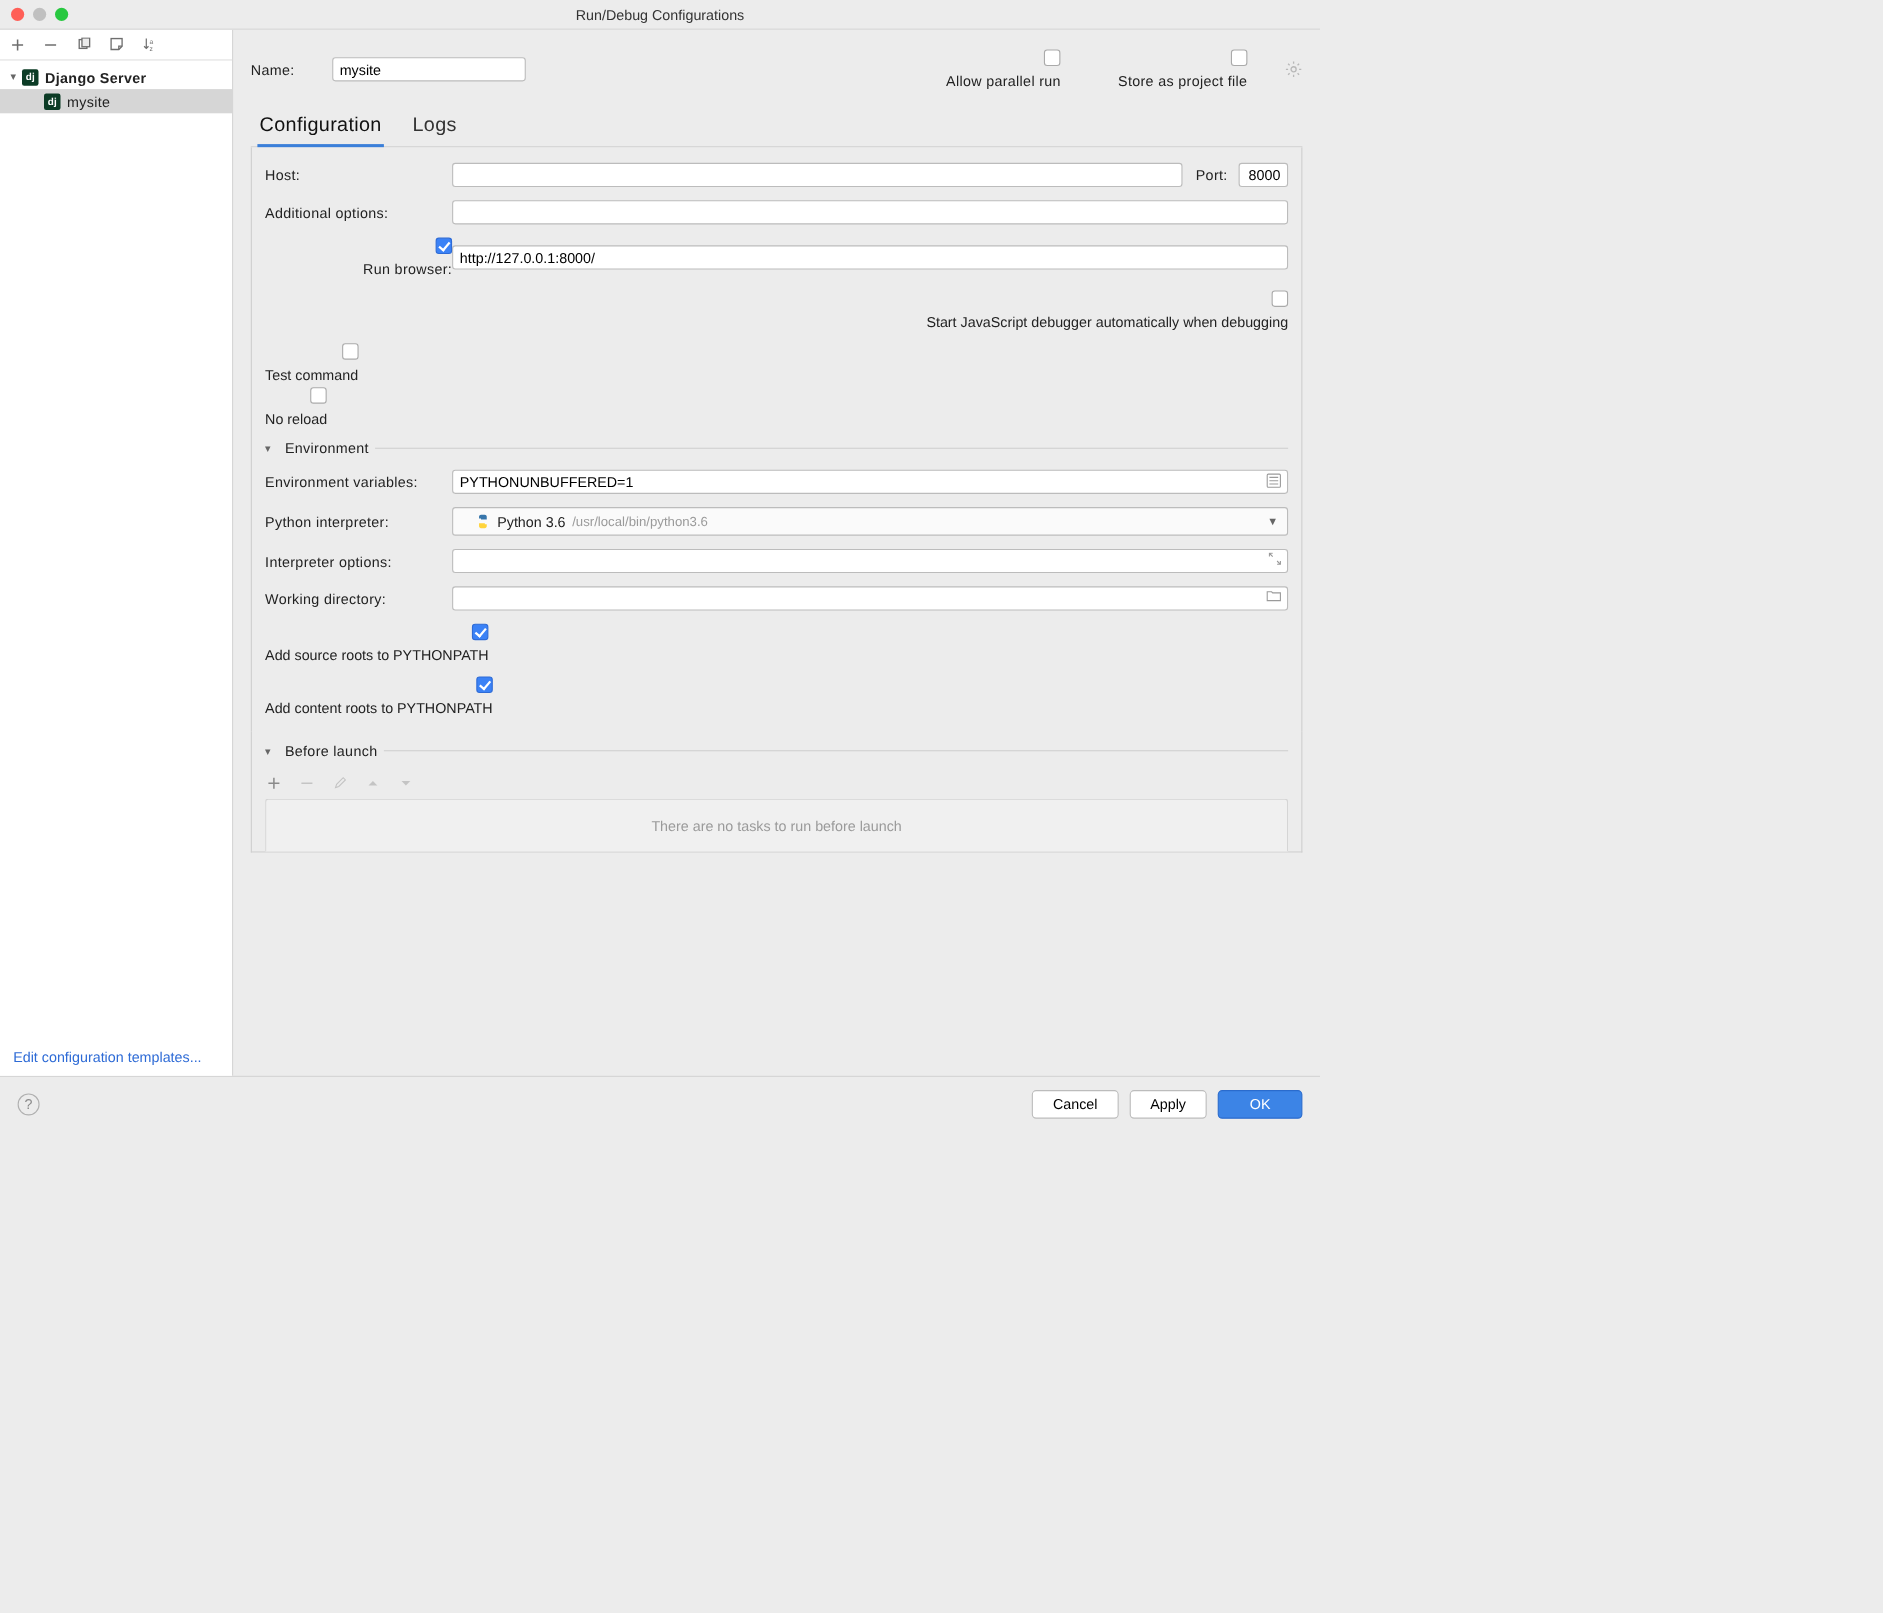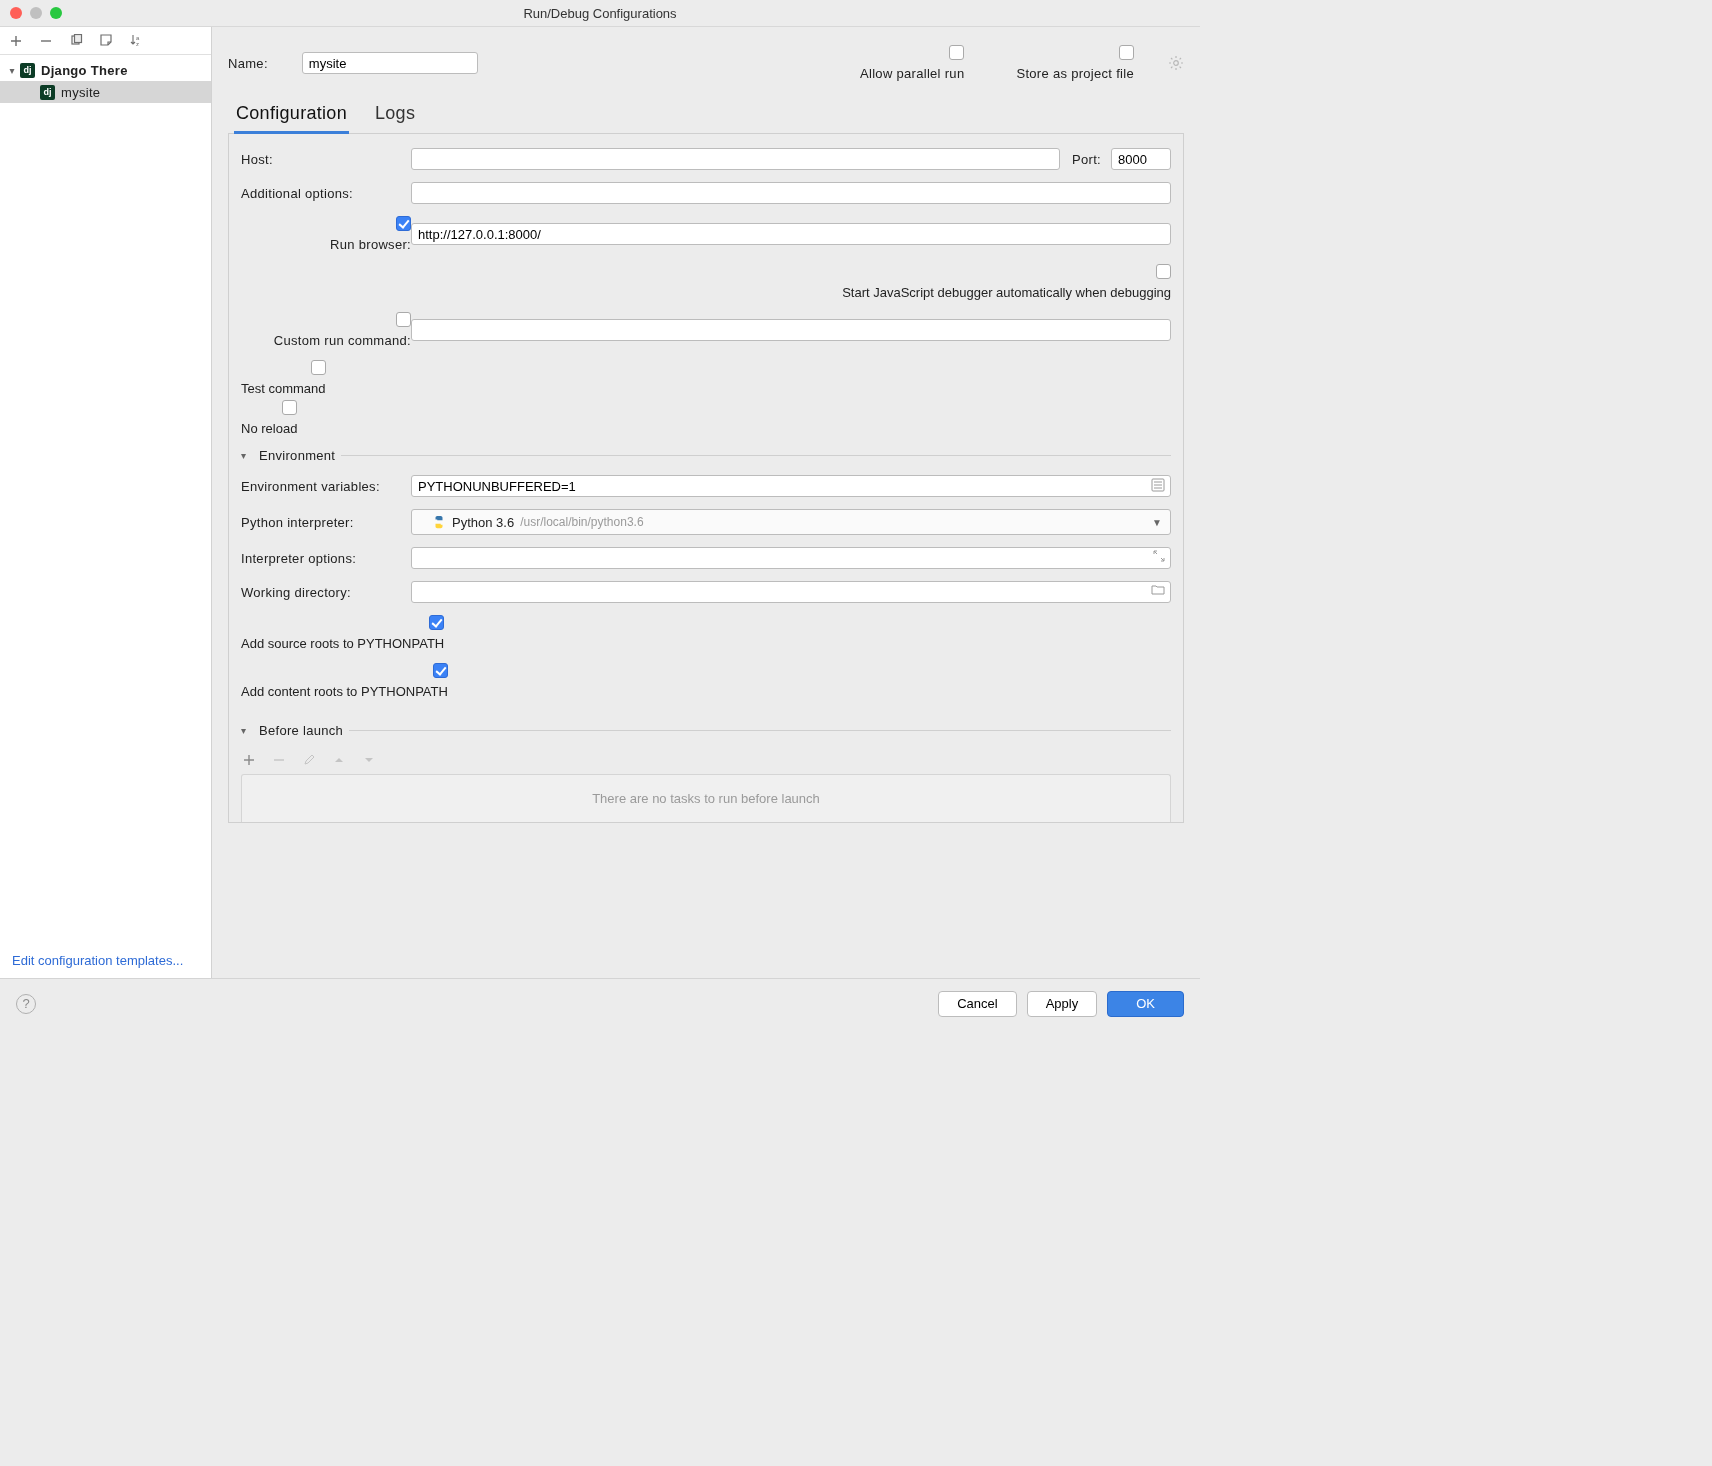--- a/index.html
+++ b/index.html
@@ -51,21 +51,21 @@
 .gear { width:16px; height:16px; color:#b8b8b8;}
 .tabs { display:flex; gap:24px; border-bottom:1px solid #cfcfcf; padding-left:6px; margin-bottom:0;}
 .tab { padding:6px 2px 7px 2px; font-size:18px; cursor:pointer; color:#333; letter-spacing:.3px;}
 .tab.active { color:#111; border-bottom:3px solid #3b7fd9; margin-bottom:-1px;}
 .panel { border:1px solid #cfcfcf; border-top:none; border-bottom:none; padding:14px 12px 8px 12px; background:#ececec;}
 .form-row { display:flex; align-items:center; margin-bottom:12px; min-height:22px;}
 .form-label { width:170px; font-size:13px; letter-spacing:.3px;}
 .form-field { flex:1;}
 .form-field .field { width:100%;}
 .port-block { display:flex; align-items:center; gap:10px; margin-left:12px;}
-.port-block .field { width:60px; }
+.port-block .field { width:45px; text-align:right;}
 .disabled-field { background:#e6e6e6; }
 .section-hdr { display:flex; align-items:center; gap:6px; margin:10px 0 12px 0;}
 .section-hdr .line { flex:1; height:1px; background:#cfcfcf;}
 .section-chevron { font-size:10px; color:#666; width:12px;}
 .section-title { font-size:13px; letter-spacing:.3px;}
 .dropdown { height:26px; border:1px solid #bcbcbc; border-radius:3px; background:#fafafa; display:flex; align-items:center; padding:0 20px; position:relative;}
 .dd-caret { position:absolute; right:8px; color:#666; font-size:10px;}
 .py-icon { width:14px; height:14px; margin-right:6px;}
 .interp-path { color:#9a9a9a; margin-left:6px; font-size:12px;}
 .field-icon-right { position:absolute; right:6px; top:3px; color:#9a9a9a;}
@@ -125,21 +125,21 @@
             <path d="M3 1v9M1 8l2 2 2-2" fill="none" stroke="currentColor" stroke-width="1.1"></path>
             <text x="6" y="6" font-size="6" fill="currentColor">a</text>
             <text x="6" y="12" font-size="6" fill="currentColor">z</text>
           </svg>
       </div>
     </div>
     <div class="tree">
       <div class="tree-row">
         <span class="chevron">▾</span>
         <span class="dj-icon">dj</span>
-        <span class="tree-label">Django There</span>
+        <span class="tree-label">Django Server</span>
       </div>
       <div class="tree-row child selected">
         <span class="dj-icon">dj</span>
         <span class="tree-label child">mysite</span>
       </div>
     </div>
     <div class="edit-templates">Edit configuration templates...</div>
   </div>
 
   <div class="main">
@@ -195,29 +195,20 @@
       </div>
 
       <div class="form-row">
         <span class="form-label"></span>
         <div class="form-field checkbox-row">
           <span class="checkbox"></span>
           <span>Start JavaScript debugger automatically when debugging</span>
         </div>
       </div>
 
-      <div class="form-row">
-        <span class="form-label">
-          <span class="checkbox-row">
-            <span class="checkbox"></span>
-            <span>Custom run command:</span>
-          </span>
-        </span>
-        <div class="form-field"><input type="text" class="field disabled-field" disabled="" value="" style=""></div>
-      </div>
 
       <div class="form-row" style="margin-bottom:4px;">
         <div class="checkbox-row">
           <span class="checkbox"></span>
           <span>Test command</span>
         </div>
       </div>
       <div class="form-row">
         <div class="checkbox-row">
           <span class="checkbox"></span>

